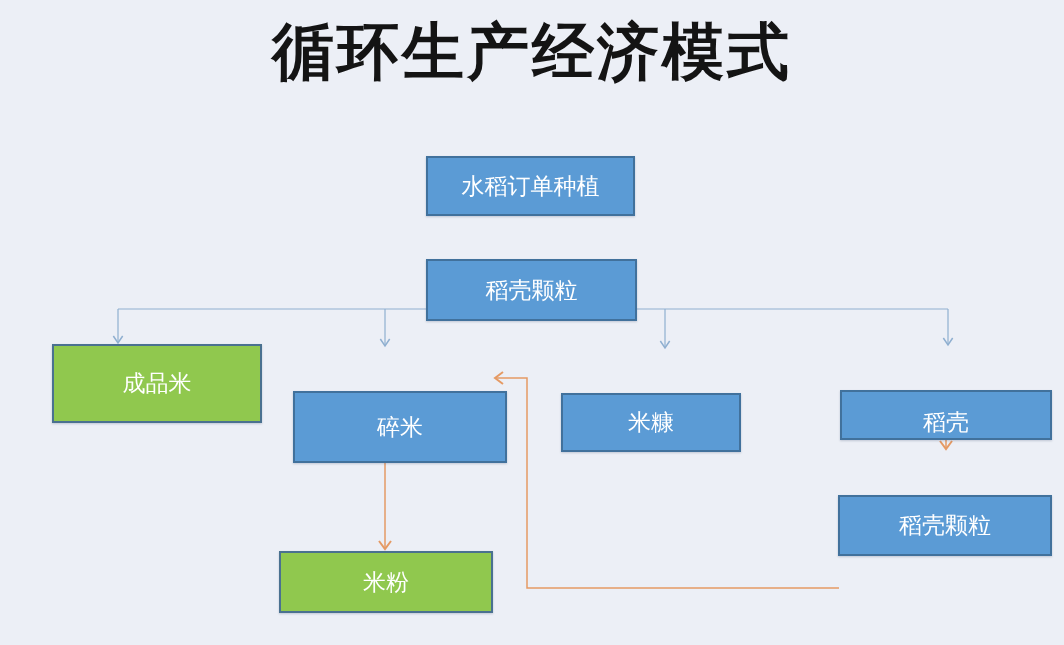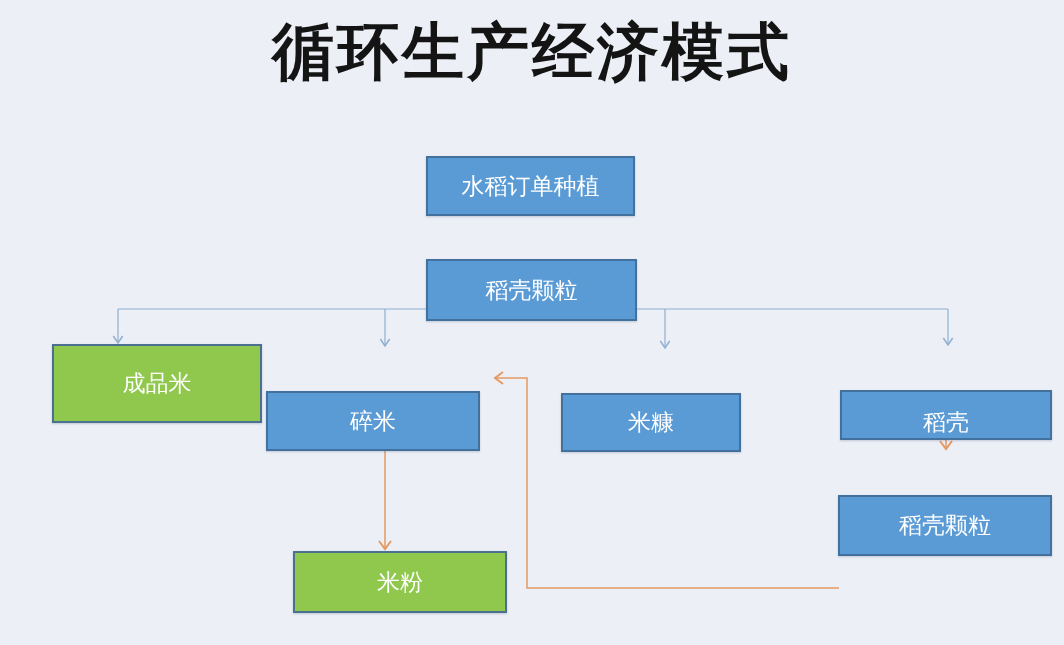--- a/index.html
+++ b/index.html
@@ -93,34 +93,34 @@
   </div>
 
   <div class="node blue" style="left:426px;top:215px;width:211px;height:62px;">
     <span>稻壳颗粒</span>
   </div>
 
   <div class="node green" style="left:8px;top:344px;width:210px;height:79px;margin-left:44px;">
     <span>成品米</span>
   </div>
 
-  <div class="node blue" style="left:266px;top:347px;width:214px;height:60px;">
+  <div class="node blue" style="left:293px;top:347px;width:214px;height:72px;">
     <span>碎米</span>
   </div>
 
   <div class="node blue" style="left:561px;top:349px;width:180px;height:59px;">
     <span>米糠</span>
   </div>
 
   <div class="node blue" style="left:840px;top:346px;width:212px;height:50px;align-items:flex-end;">
     <span>稻壳</span>
   </div>
 
   <div class="node blue" style="left:838px;top:451px;width:214px;height:61px;">
     <span>稻壳颗粒</span>
   </div>
 
 
-  <div class="node green" style="left:279px;top:551px;width:214px;height:62px;margin-left:14px;">
+  <div class="node green" style="left:279px;top:551px;width:214px;height:62px;">
     <span>米粉</span>
   </div>
 
 </div>
 
 </body></html>

